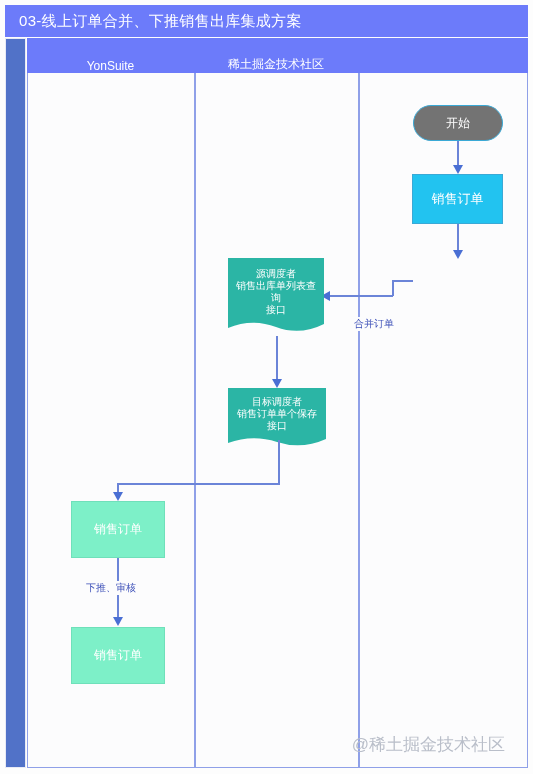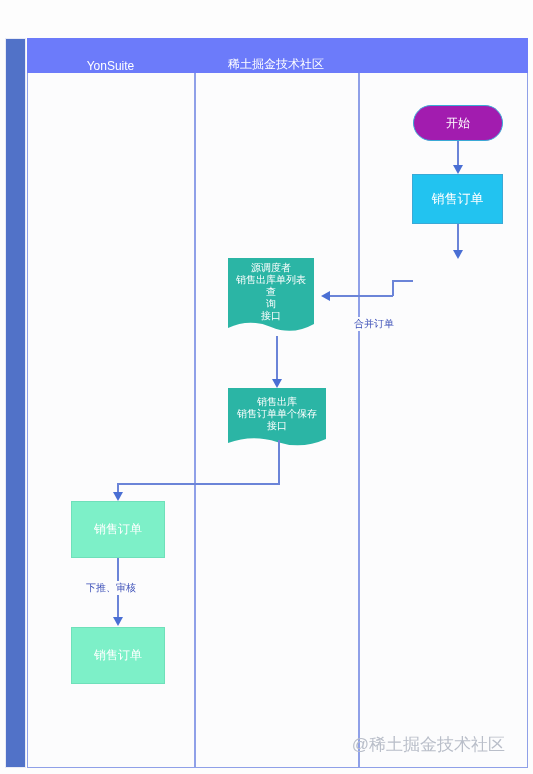--- a/index.html
+++ b/index.html
@@ -105,21 +105,21 @@
     text-align: center;
     color: #ffffff;
     line-height: 1.22;
   }
   .node-rect-cyan {
     background: #22c3f0;
     border: 1px solid #3aa9d6;
     font-size: 13px;
   }
   .node-pill-cyan {
-    background: #a21caf;
+    background: #737373;
     border: 1px solid #3aa9d6;
     border-radius: 20px;
     font-size: 12px;
   }
   .node-rect-mint {
     background: #7df0c8;
     border: 1px solid #6fe0ba;
     font-size: 12px;
   }
   .node-doc-teal {
@@ -185,20 +185,23 @@
     font-size: 17px;
     color: #b9bec9;
     white-space: nowrap;
   }
 </style>
 </head>
 <body>
 
 <div id="canvas">
 
+  <div id="title-bar">
+    <span class="title-text">03-线上订单合并、下推销售出库集成方案</span>
+  </div>
 
   <div id="pool-strip"></div>
 
   <div id="lane-header">
     <div id="lane-title-0" class="lane-title">
       <span>YonSuite</span>
     </div>
     <div id="lane-title-1" class="lane-title">
       <span>稀土掘金技术社区</span>
     </div>
@@ -220,41 +223,41 @@
   <div class="conn-v" style="left:457px; top:224px; height:28px;"></div>
   <div class="arrow-down" style="left:453px; top:250px;"></div>
 
 
   <div class="conn-v" style="left:392px; top:280px; height:16px;"></div>
   <div class="conn-h" style="left:392px; top:280px; width:21px;"></div>
   <div class="conn-h" style="left:330px; top:295px; width:63px;"></div>
   <div class="arrow-left" style="left:321px; top:291px;"></div>
   <div class="edge-label" style="left:352px; top:289px;margin-top:28px;">合并订单</div>
 
-  <div class="node node-doc-teal" style="left:228px; top:258px; width:86px; height:78px;">
+  <div class="node node-doc-teal" style="left:228px; top:258px; width:96px; height:78px;">
     <svg class="doc-shape" viewBox="0 0 98 78" preserveAspectRatio="none">
       <path d="M0,0 H98 V66 Q73.5,78 49,69 Q24.5,60 0,70 Z" fill="#2bb5a5"></path>
     </svg>
     <div class="doc-label">
       <div>源调度者</div>
       <div>销售出库单列表查</div>
       <div>询</div>
       <div>接口</div>
     </div>
   </div>
 
   <div class="conn-v" style="left:276px; top:336px; height:46px;"></div>
   <div class="arrow-down" style="left:272px; top:379px;"></div>
 
   <div class="node node-doc-teal" style="left:228px; top:388px; width:98px; height:62px;">
     <svg class="doc-shape" viewBox="0 0 98 62" preserveAspectRatio="none">
       <path d="M0,0 H98 V51 Q73.5,62 49,54 Q24.5,46 0,55 Z" fill="#2bb5a5"></path>
     </svg>
     <div class="doc-label">
-      <div>销售出库</div>
+      <div>目标调度者</div>
       <div>销售订单单个保存</div>
       <div>接口</div>
     </div>
   </div>
 
   <div class="conn-v" style="left:278px; top:440px; height:45px;"></div>
   <div class="conn-h" style="left:117px; top:483px; width:163px;"></div>
   <div class="conn-v" style="left:117px; top:483px; height:12px;"></div>
   <div class="arrow-down" style="left:113px; top:492px;"></div>
 

